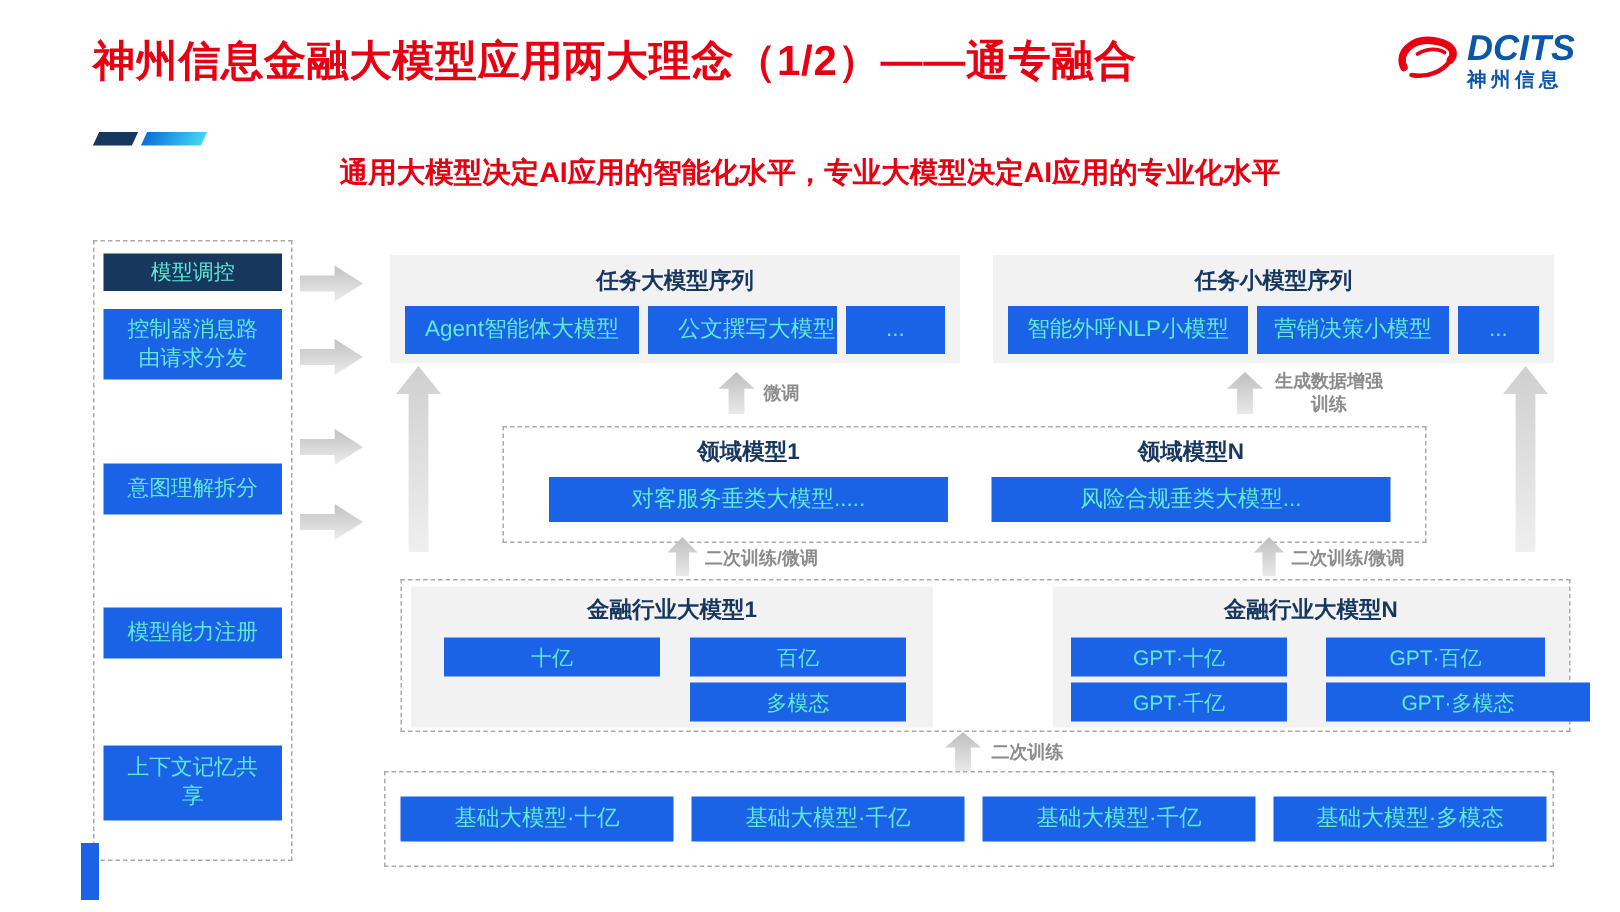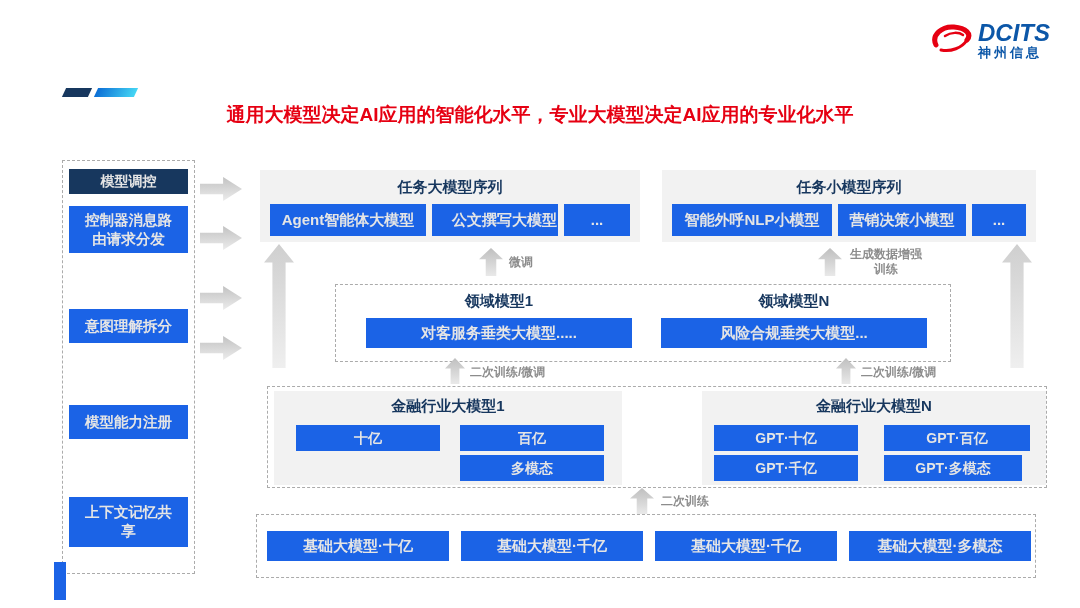--- a/index.html
+++ b/index.html
@@ -13,23 +13,23 @@
   .subtitle { position:absolute; left:0; right:0; top:102px; text-align:center;
               font-size:19px; font-weight:700; color:var(--accent-red,#E60012); }
 
   .logo { position:absolute; right:30px; top:22px; display:flex; align-items:flex-start; gap:5px; }
   .logo-en { color:#0C57A8; font-size:24px; font-weight:800; font-style:italic; line-height:22px; }
   .logo-cn { color:#0C57A8; font-size:13px; font-weight:700; letter-spacing:3px; line-height:18px; }
 
   .dashed { position:absolute; border:1px dashed #ABABAB; }
   .panel  { position:absolute; background:var(--panel-gray,#F2F2F2); }
 
-  .bluebox { position:absolute; background:var(--box-blue,#1B63E6); color:#e5e5e5;
+  .bluebox { position:absolute; background:var(--box-blue,#1B63E6); color:#5eead4;
              display:flex; align-items:center; justify-content:center; text-align:center;
-             font-weight:700; font-size:15px; line-height:1.3; }
+             font-weight:400; font-size:15px; line-height:1.3; }
   .navybox { background:var(--header-navy,#17375E); }
 
   .sec-header { position:absolute; color:var(--header-navy,#17375E); font-weight:800;
                 font-size:15px; text-align:center; white-space:nowrap; }
   .flabel { position:absolute; color:var(--label-gray,#8C8C8C); font-size:12px;
             font-weight:700; line-height:15px; }
 
   .arrow-right { position:absolute; background:linear-gradient(180deg,#c2c2c2,#ececec);
                  clip-path:polygon(0 28%,55% 28%,55% 0,100% 50%,55% 100%,55% 72%,0 72%); }
   .arrow-up { position:absolute; background:linear-gradient(180deg,#bfbfbf,#e9e9e9);
@@ -37,20 +37,21 @@
   .arrow-up-tall { position:absolute; background:linear-gradient(180deg,#cfcfcf,#efefef);
                    clip-path:polygon(50% 0,100% 15%,72% 15%,72% 100%,28% 100%,28% 15%,0 15%); }
 
   .skew { transform:skewX(-25deg); }
 </style>
 </head>
 <body>
 
 <div class="slide">
 
+  <div class="title">神州信息金融大模型应用两大理念（1/2）——通专融合</div>
 
   <div class="logo">
     <span>
       <svg width="44" height="34" viewBox="0 0 44 34">
         <g fill="none" stroke="#E60012" stroke-linecap="round">
           <path d="M7 23 C2 13, 13 4, 25 5 C37 6, 43 12, 38 18" stroke-width="5"></path>
           <path d="M12 28 C22 30, 33 26, 38 18" stroke-width="3"></path>
           <path d="M16 14 C22 10, 30 10, 34 13" stroke-width="2.5"></path>
         </g>
       </svg>
@@ -121,21 +122,21 @@
       <div class="sec-header" style="left:0;right:0;top:6px;">金融行业大模型1</div>
       <div class="bluebox" style="left:22px;top:34px;width:144px;height:26px;font-size:14px;">十亿</div>
       <div class="bluebox" style="left:186px;top:34px;width:144px;height:26px;font-size:14px;">百亿</div>
       <div class="bluebox" style="left:186px;top:64px;width:144px;height:26px;font-size:14px;">多模态</div>
     </div>
     <div class="panel" style="left:434px;top:4px;width:344px;height:94px;">
       <div class="sec-header" style="left:0;right:0;top:6px;">金融行业大模型N</div>
       <div class="bluebox" style="left:12px;top:34px;width:144px;height:26px;font-size:14px;">GPT·十亿</div>
       <div class="bluebox" style="left:12px;top:64px;width:144px;height:26px;font-size:14px;">GPT·千亿</div>
       <div class="bluebox" style="left:182px;top:34px;width:146px;height:26px;font-size:14px;">GPT·百亿</div>
-      <div class="bluebox" style="left:182px;top:64px;width:138px;height:26px;font-size:14px;text-align:center;">GPT·多模态</div>
+      <div class="bluebox" style="left:182px;top:64px;width:176px;height:26px;font-size:14px;text-align:center;">GPT·多模态</div>
     </div>
   </div>
 
   <div class="arrow-up" style="left:630px;top:488px;width:24px;height:26px;"></div>
   <div class="flabel" style="left:661px;top:494px;">二次训练</div>
 
   <div class="dashed" style="left:256px;top:514px;width:780px;height:64px;">
     <div class="bluebox" style="left:10px;top:16px;width:182px;height:30px;">基础大模型·十亿</div>
     <div class="bluebox" style="left:204px;top:16px;width:182px;height:30px;">基础大模型·千亿</div>
     <div class="bluebox" style="left:398px;top:16px;width:182px;height:30px;">基础大模型·千亿</div>

